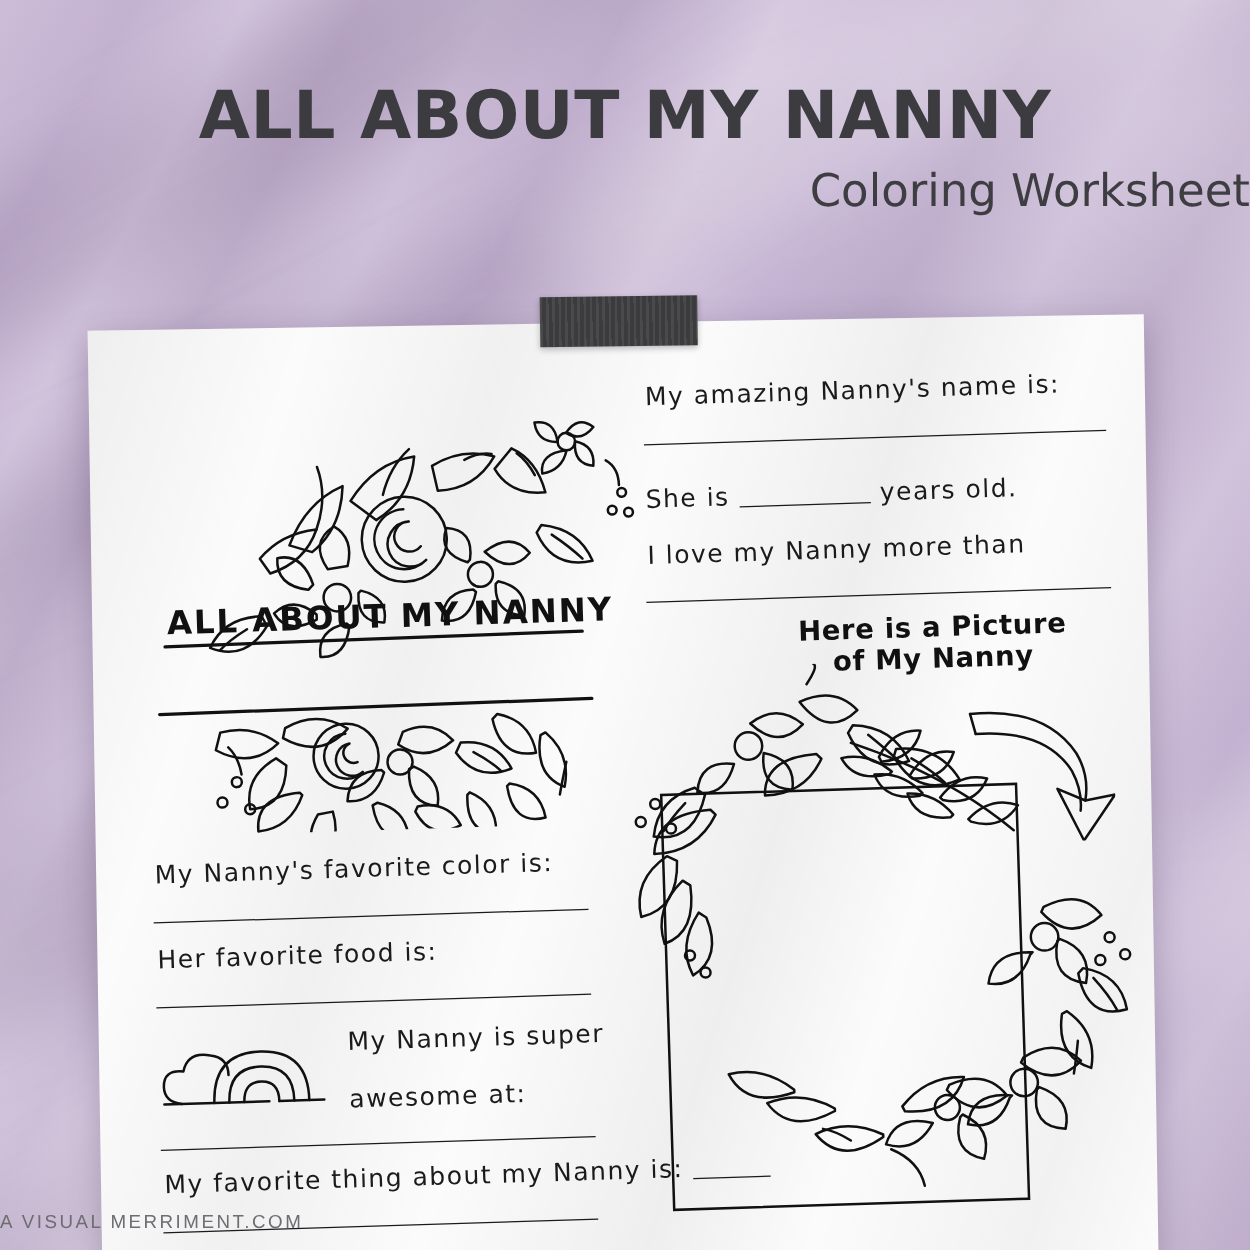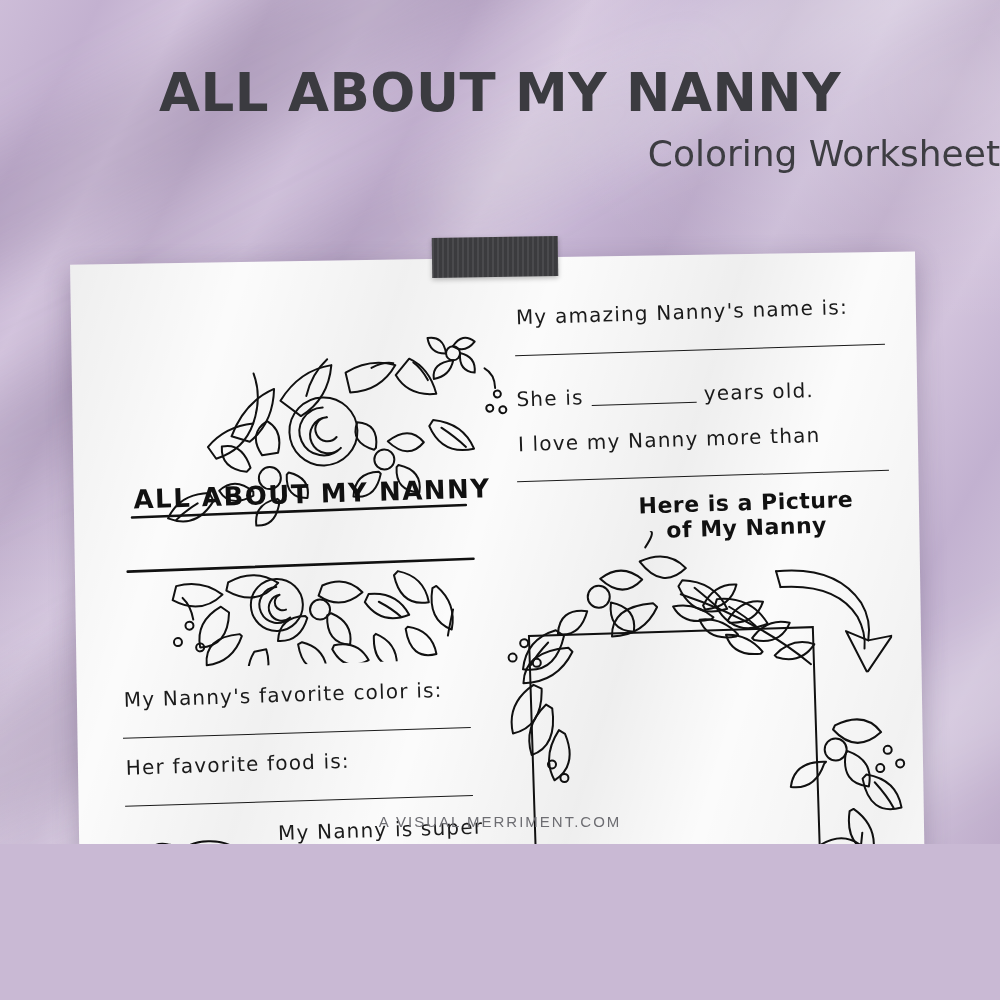--- a/index.html
+++ b/index.html
@@ -10,21 +10,21 @@
     width: 1000px;
     height: 1000px;
     overflow: hidden;
     font-family: "Liberation Sans", sans-serif;
     background: #c9b9d4;
   }
 
   .page {
     position: relative;
     width: 1000px;
-    height: 844px;
+    height: 1000px;
     background:
       radial-gradient(ellipse 900px 500px at 15% 95%, rgba(255,255,255,0.30), rgba(255,255,255,0) 60%),
       radial-gradient(ellipse 700px 400px at 95% 10%, rgba(255,255,255,0.22), rgba(255,255,255,0) 60%),
       linear-gradient(118deg,
         #cdbdd8 0%, #c3b1d0 7%, #d3c4dd 13%, #bfaecb 19%,
         #cfc0da 26%, #c0aecd 33%, #d6c8df 41%, #c5b4d3 48%,
         #b9a7c7 55%, #cabbd6 62%, #bdabc9 69%, #d2c3dc 77%,
         #c2b1d0 85%, #cec0d9 92%, #bfadcb 100%);
     overflow: hidden;
   }
@@ -161,21 +161,21 @@
     text-align: center;
     line-height: 1.15;
     white-space: nowrap;
   }
 
   .footer {
     position: absolute;
     left: 0;
     bottom: 14px;
     width: 1000px;
-    text-align: center;
+    text-align: left;
     font-size: 15px;
     letter-spacing: 2px;
     color: #6d6d72;
     z-index: 8;
     font-family: "Liberation Sans", sans-serif;
   }
 
   svg { display: block; }
 </style>
 </head>

